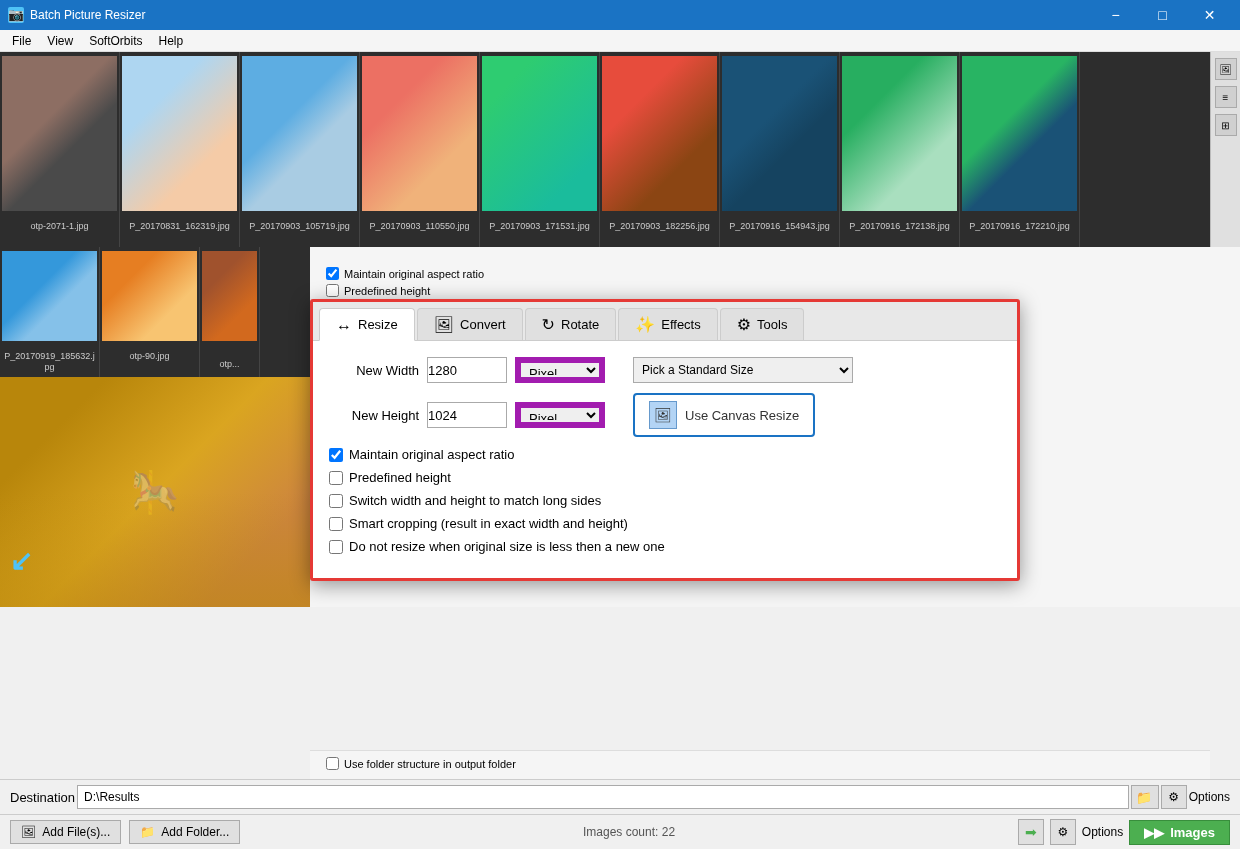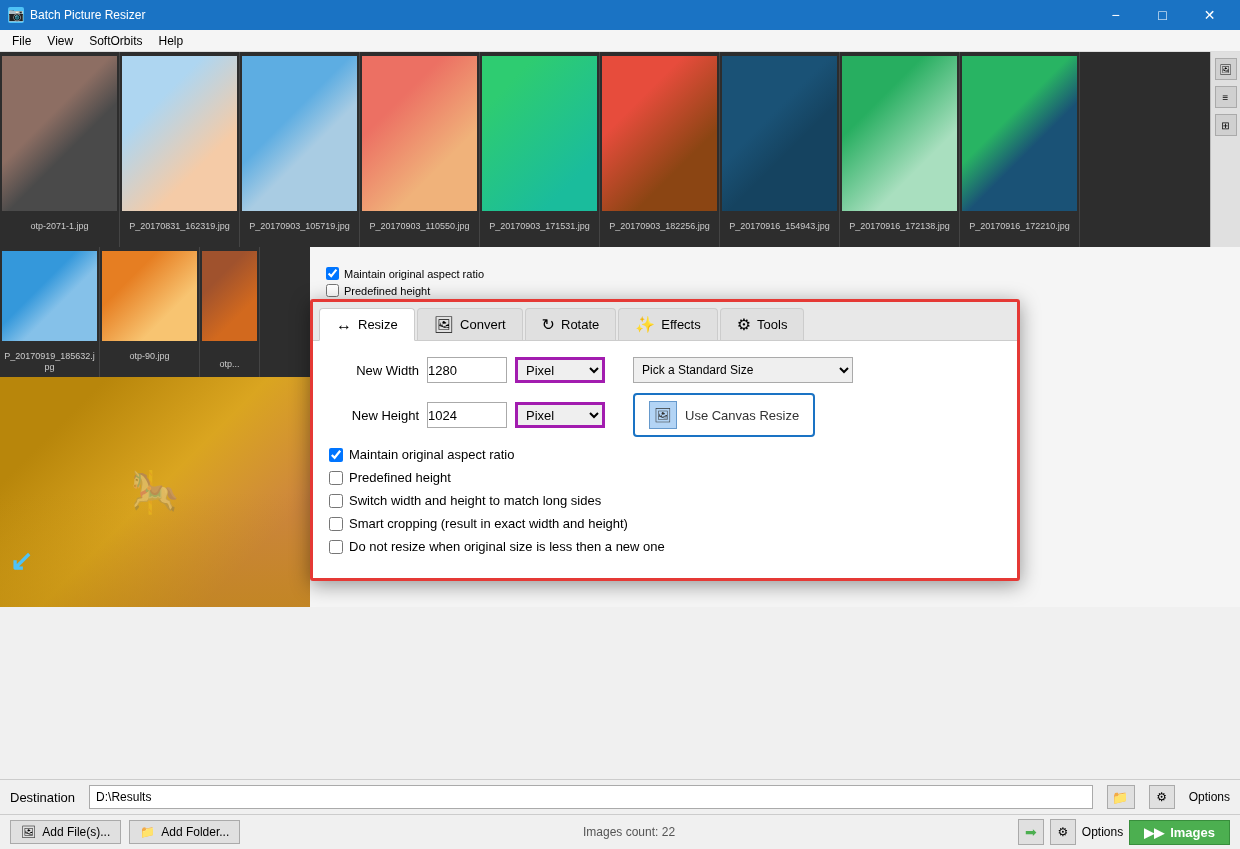--- a/index.html
+++ b/index.html
@@ -152,21 +152,21 @@
     }
     .resize-input {
       width: 80px;
       height: 26px;
       border: 1px solid #aaa;
       padding: 2px 0;
       font-size: 13px;
     }
     .resize-select {
       height: 26px;
-      border: 3px solid #a21caf;
+      border: 6px solid #a21caf;
       padding: 2px 4px;
       font-size: 13px;
       width: 90px;
     }
     .standard-size-select {
       height: 26px;
       border: 1px solid #aaa;
       padding: 2px 4px;
       font-size: 12px;
       width: 220px;
@@ -213,21 +213,21 @@
     }
 
     
     .dest-bar {
       background: #f0f0f0;
       border-top: 1px solid #ccc;
       height: 35px;
       display: flex;
       align-items: center;
       padding: 0 10px;
-      gap: 14px;
+      gap: 2px;
       position: absolute;
       bottom: 35px;
       left: 0;
       right: 0;
     }
     .dest-label { font-size: 13px; }
     .dest-input {
       flex: 1;
       height: 24px;
       border: 1px solid #aaa;
@@ -560,14 +560,20 @@
       <div style="width:26px;height:26px;background:#e0e0e0;border:1px solid #aaa;display:flex;align-items:center;justify-content:center;font-size:14px;cursor:pointer;color:#4caf50;">➡</div>
       <div style="width:26px;height:26px;background:#e0e0e0;border:1px solid #aaa;display:flex;align-items:center;justify-content:center;font-size:12px;cursor:pointer;">⚙</div>
       <span style="font-size:12px;">Options</span>
       <button class="start-btn">
         <span>▶▶</span>
         <span>Images</span>
       </button>
     </div>
   </div>
 
+  <div style="position:absolute;bottom:70px;left:310px;right:30px;background:#f5f5f5;padding:6px 16px;border-top:1px solid #ddd;">
+    <div style="display:flex;align-items:center;margin-bottom:3px;gap:5px;font-size:11px;">
+      <input type="checkbox" style="">
+      <span>Use folder structure in output folder</span>
+    </div>
+  </div>
 
 </div>
 
 </body></html>

